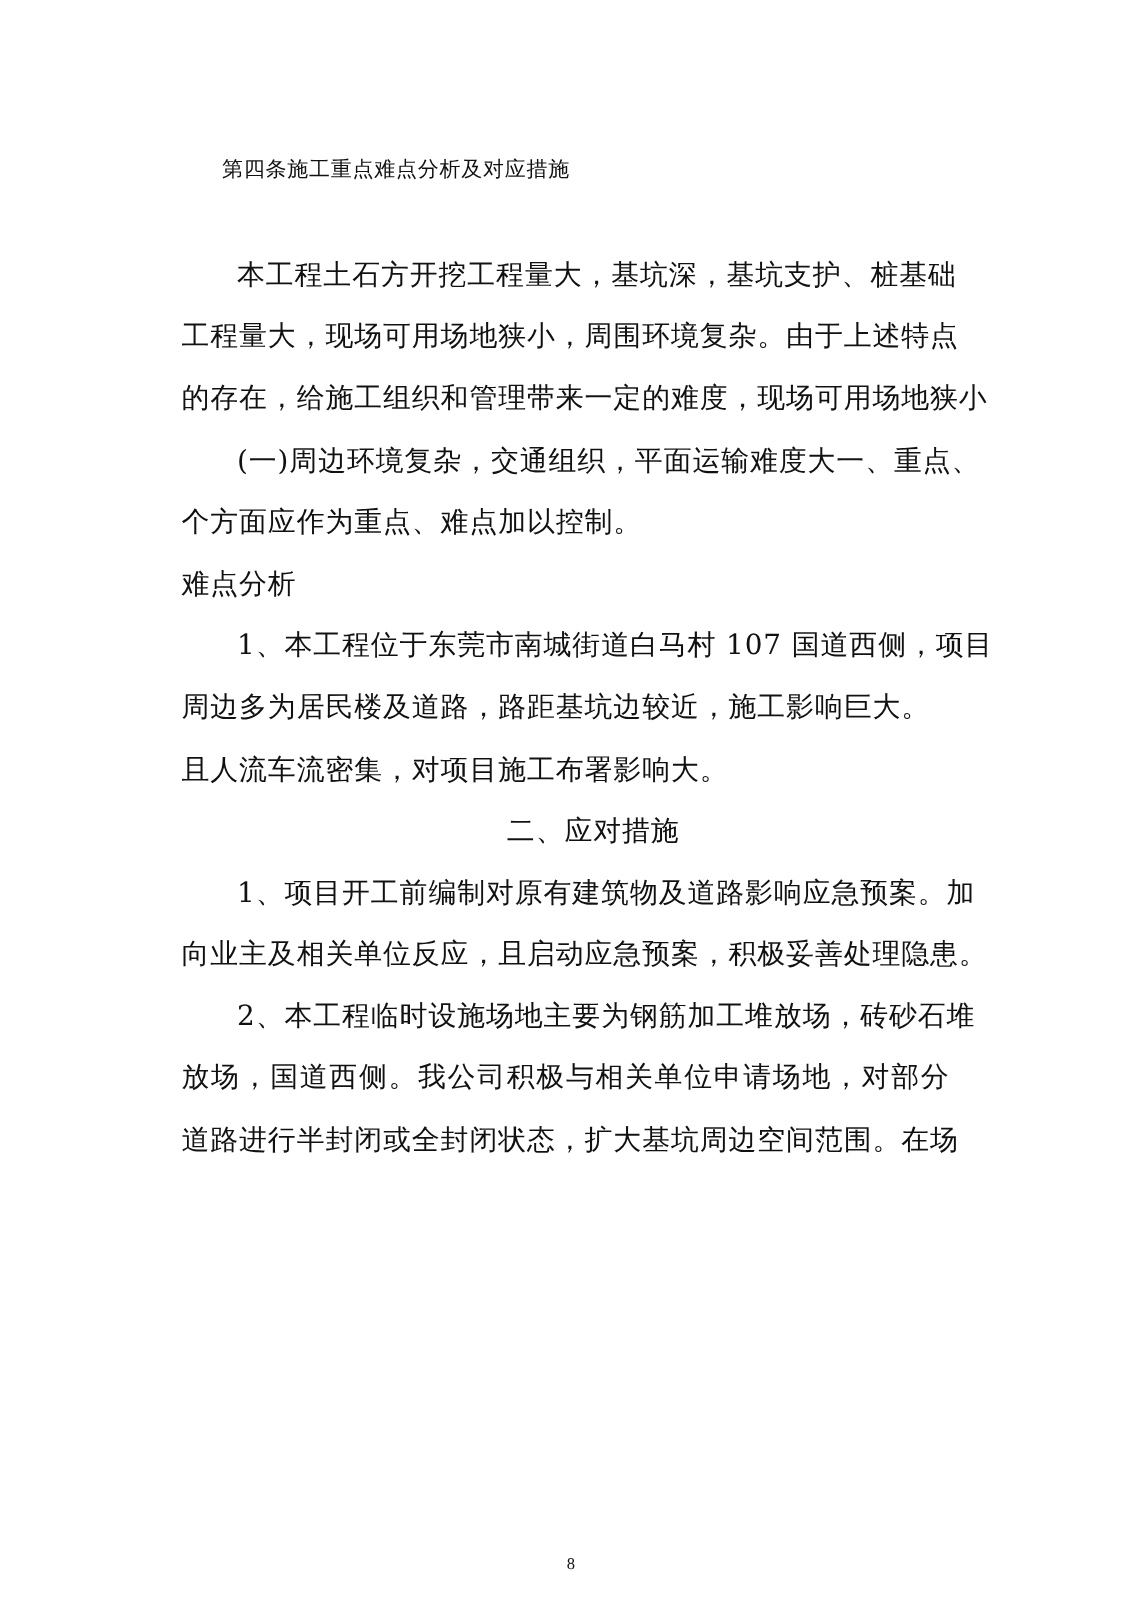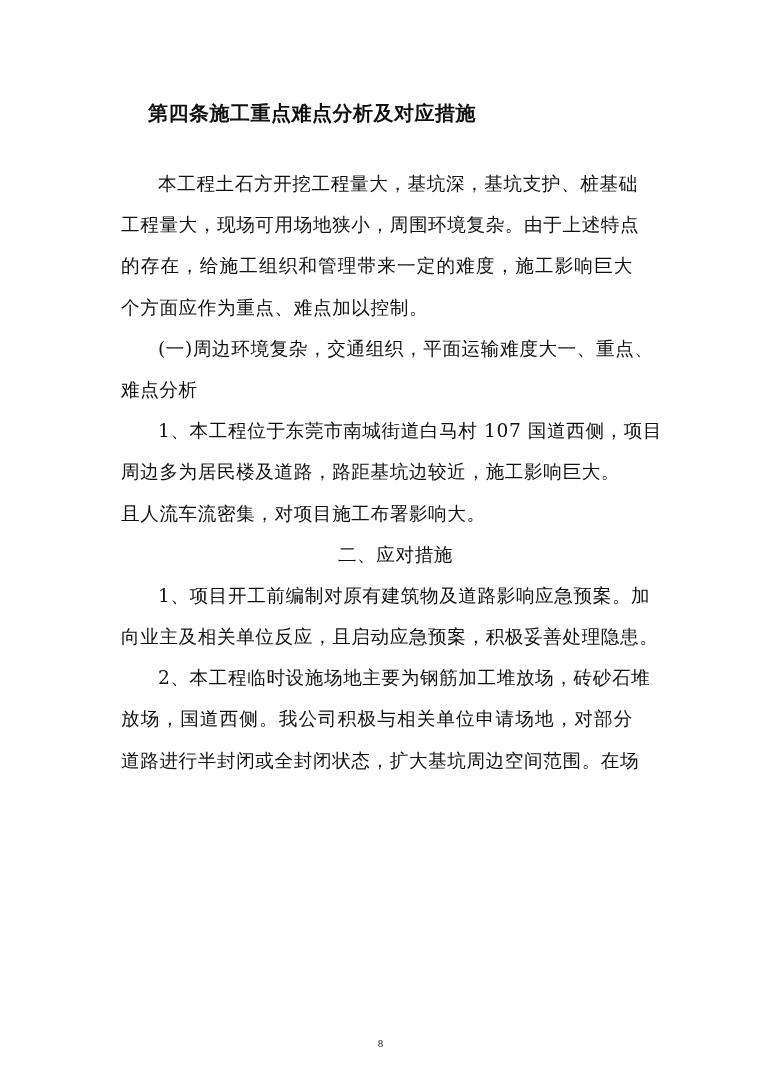--- a/index.html
+++ b/index.html
@@ -1,40 +1,40 @@
 <!DOCTYPE html>
 <html><head>
 <meta charset="utf-8">
 <style>
   html, body { margin: 0; padding: 0; background: #ffffff; }
   body { width: 761px; height: 1077px; position: relative; overflow: hidden;
          font-family: "DejaVu Serif", "Liberation Serif", serif; color: #111; }
   .page { position: absolute; left: 0; top: 0; width: 761px; height: 1077px; background: #fff; }
-  .title { position: absolute; left: 148px; top: 99px; font-size: 20px; font-weight: bold;
+  .title { position: absolute; left: 148px; top: 99px; font-size: 14px; font-weight: normal;
            letter-spacing: 0.5px; white-space: nowrap; line-height: 28px; }
   .body { position: absolute; left: 121px; top: 168px; width: 512px; }
   .line { height: 41.2px; line-height: 32px; font-size: 18.6px; white-space: nowrap;
           letter-spacing: 0.6px; }
   .indent { padding-left: 37px; text-align: center; }
   .just { text-align-last: justify; text-align: justify; }
   .pagenum { position: absolute; top: 1036px; left: 0; width: 761px; text-align: center;
              font-size: 11px; line-height: 14px; font-family: "Liberation Serif", serif; }
 </style>
 </head>
 <body>
 
 <div class="page">
   <div class="title">第四条施工重点难点分析及对应措施</div>
 
   <div class="body">
     <div class="line indent just">本工程土石方开挖工程量大，基坑深，基坑支护、桩基础</div>
     <div class="line just">工程量大，现场可用场地狭小，周围环境复杂。由于上述特点</div>
-    <div class="line just">的存在，给施工组织和管理带来一定的难度，施工影响巨大</div>
+    <div class="line just">的存在，给施工组织和管理带来一定的难度，现场可用场地狭小</div>
+    <div class="line indent just">(一)周边环境复杂，交通组织，平面运输难度大一、重点、</div>
     <div class="line">个方面应作为重点、难点加以控制。</div>
-    <div class="line indent just">(一)周边环境复杂，交通组织，平面运输难度大一、重点、</div>
     <div class="line">难点分析</div>
     <div class="line indent just">1、本工程位于东莞市南城街道白马村 107 国道西侧，项目</div>
     <div class="line">周边多为居民楼及道路，路距基坑边较近，施工影响巨大。</div>
     <div class="line">且人流车流密集，对项目施工布署影响大。</div>
     <div class="line indent">二、应对措施</div>
     <div class="line indent just">1、项目开工前编制对原有建筑物及道路影响应急预案。加</div>
     <div class="line just">向业主及相关单位反应，且启动应急预案，积极妥善处理隐患。</div>
     <div class="line indent just">2、本工程临时设施场地主要为钢筋加工堆放场，砖砂石堆</div>
     <div class="line just">放场，国道西侧。我公司积极与相关单位申请场地，对部分</div>
     <div class="line just">道路进行半封闭或全封闭状态，扩大基坑周边空间范围。在场</div>

